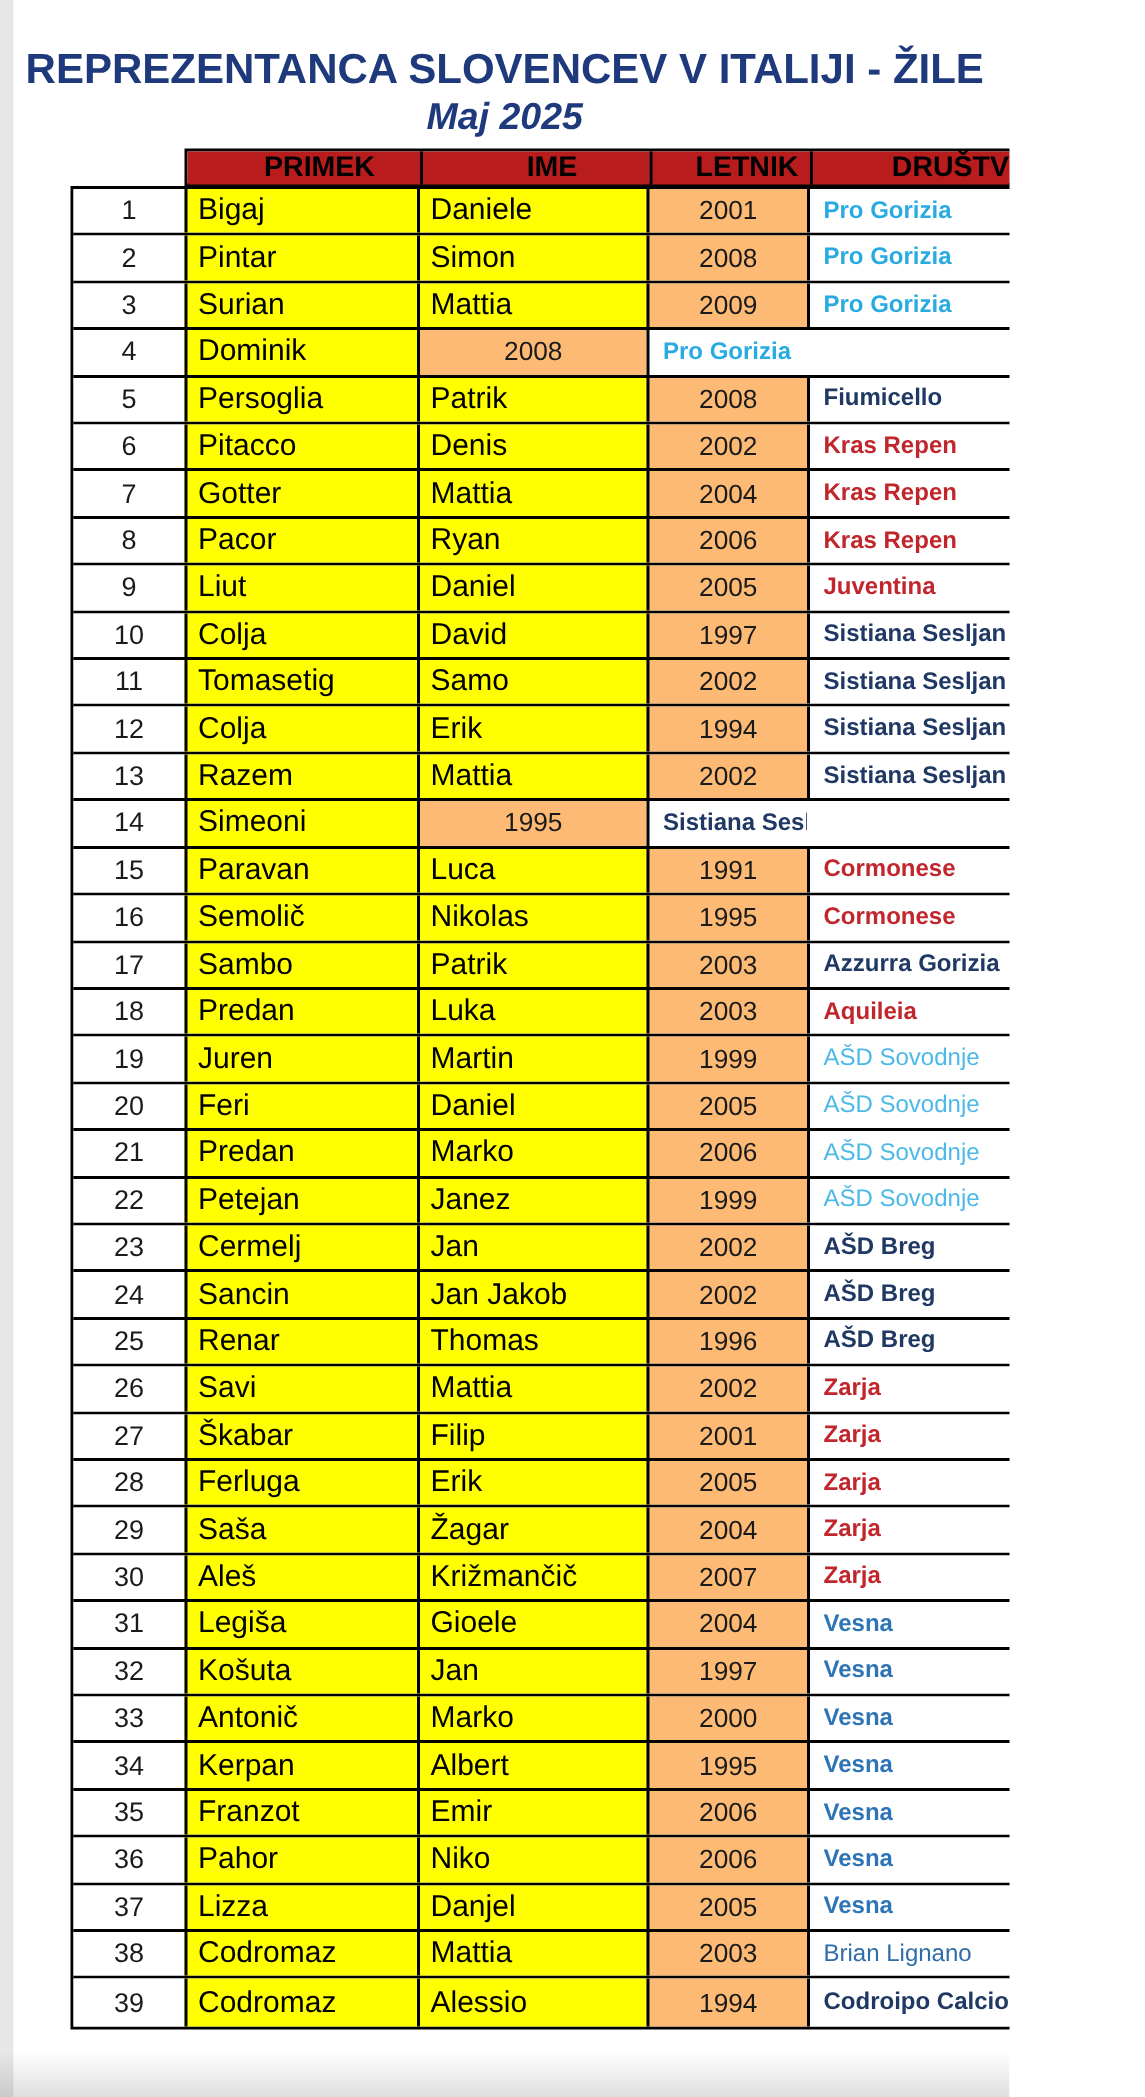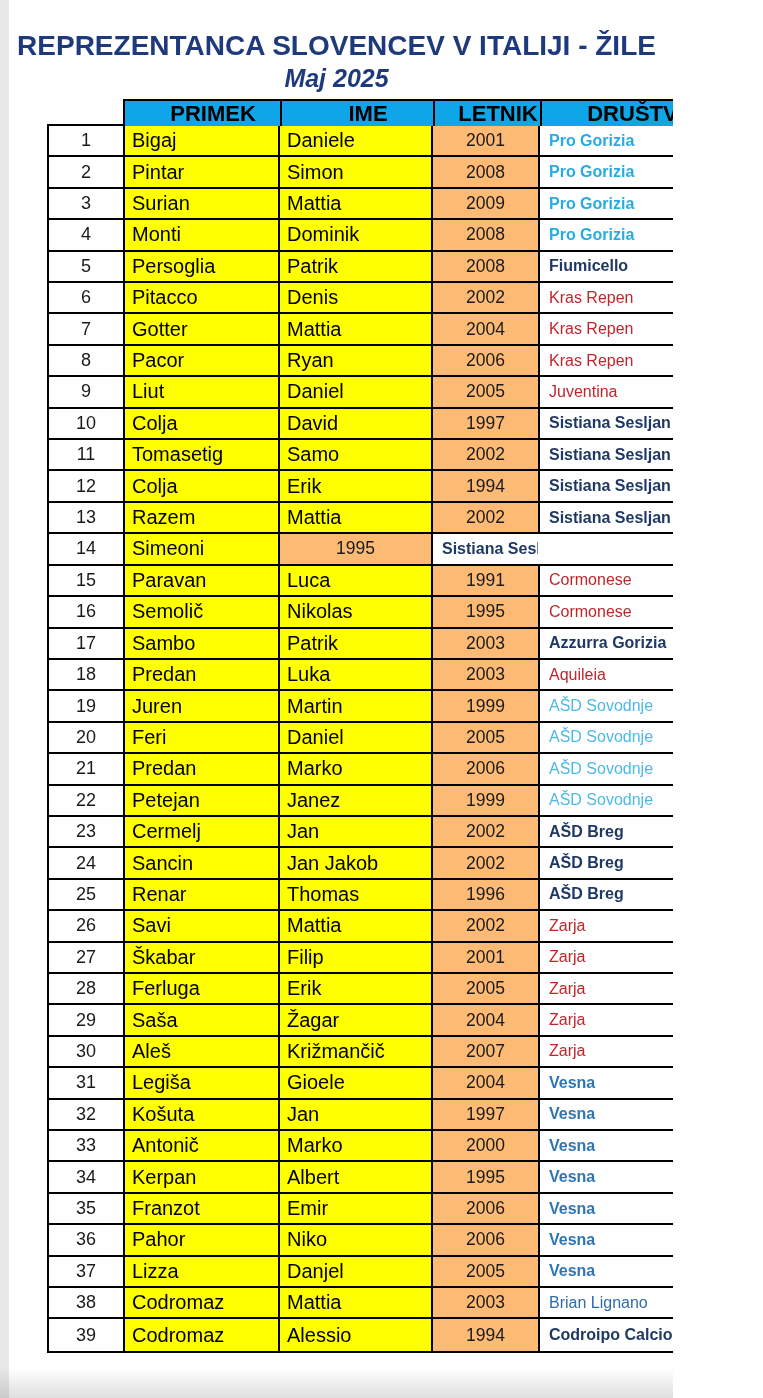--- a/index.html
+++ b/index.html
@@ -48,24 +48,24 @@
     margin-left:76px;
     width:594px;
     display:grid;
     grid-template-columns:155px 153px 107px 179px;
     border:2.5px solid #000;
     height:25px;
   }
   .header-cell {
     display:flex; align-items:center; justify-content:center;
     font-weight:700;
-    font-size:22px;
+    font-size:19px;
     color:#000;
     border-left:2px solid #000;
-    background:#0ea5e9;
+    background:#b91c1c;
     padding-left:21px;
   }
   .header-cell:first-child { border-left:none; }
   .data-rows {
     border:2.5px solid #000;
     border-top:2px solid #000;
     width:670px;
     background:#fff;
   }
   .trow {
@@ -104,21 +104,21 @@
   }
   .cell.drustvo {
     background:#fff;
     padding-left:9px;
     font-size:16px;
   }
   .club { line-height:1; }
   .s-cyan      { color:#29abe2; font-weight:700; }
   .s-lightcyan { color:#4db9e8; font-weight:400; }
   .s-navy      { color:#1f3864; font-weight:700; }
-  .s-red       { color:#c0262c; font-weight:400; }
+  .s-red       { color:#c0262c; font-weight:700; }
   .s-blue      { color:#2e75b6; font-weight:700; }
   .s-bluereg   { color:#2e6da8; font-weight:400; }
 </style>
 </head>
 <body>
 
 <div class="sheet">
   <div class="edge-left"></div>
 
   <div class="title">REPREZENTANCA SLOVENCEV V ITALIJI - ŽILE</div>
@@ -157,21 +157,20 @@
     <div class="cell primek">Surian</div>
     <div class="cell ime">Mattia</div>
     <div class="cell letnik">2009</div>
     <div class="cell drustvo">
             <span class="club s-cyan">Pro Gorizia</span>
           </div>
   </div>
 
   <div class="trow">
     <div class="cell num">4</div>
-    <div class="cell primek">Monti</div>
     <div class="cell ime">Dominik</div>
     <div class="cell letnik">2008</div>
     <div class="cell drustvo">
             <span class="club s-cyan">Pro Gorizia</span>
           </div>
   </div>
 
   <div class="trow">
     <div class="cell num">5</div>
     <div class="cell primek">Persoglia</div>

